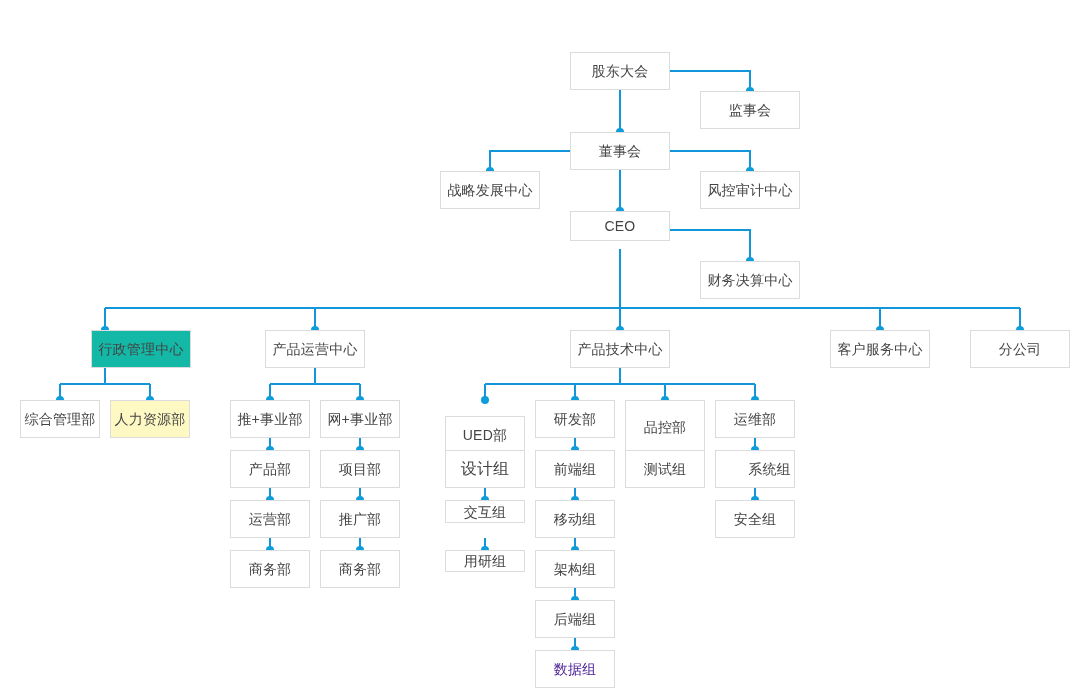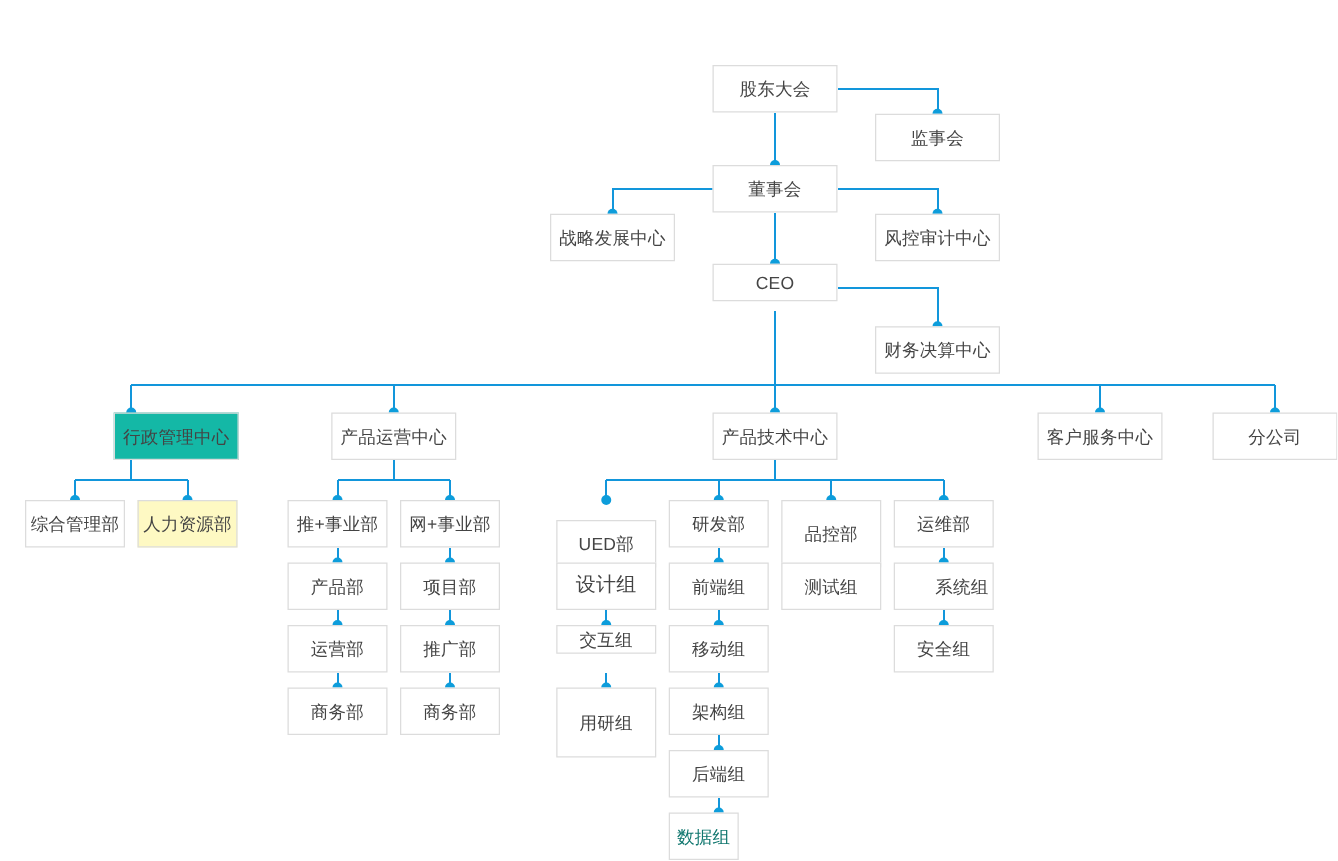--- a/index.html
+++ b/index.html
@@ -203,39 +203,39 @@
       </div>
       <div class="node" style="left: 445px; top: 416px; width: 80px; height: 38px; border-color: rgb(220, 220, 220); background: rgb(255, 255, 255); color: rgb(68, 68, 68); font-size: 14px;">
         <span>UED部</span>
       </div>
       <div class="node" style="left: 445px; top: 450px; width: 80px; height: 38px; border-color: rgb(220, 220, 220); background: rgb(255, 255, 255); color: rgb(68, 68, 68); font-size: 16px;">
         <span>设计组</span>
       </div>
       <div class="node" style="left: 445px; top: 500px; width: 80px; height: 23px; border-color: rgb(220, 220, 220); background: rgb(255, 255, 255); color: rgb(68, 68, 68); font-size: 14px;">
         <span>交互组</span>
       </div>
-      <div class="node" style="left: 445px; top: 550px; width: 80px; height: 56px; border-color: rgb(220, 220, 220); background: rgb(255, 255, 255); color: rgb(68, 68, 68); font-size: 14px;">
+      <div class="node" style="left: 445px; top: 550px; width: 80px; height: 22px; border-color: rgb(220, 220, 220); background: rgb(255, 255, 255); color: rgb(68, 68, 68); font-size: 14px;">
         <span>用研组</span>
       </div>
       <div class="node" style="left: 535px; top: 400px; width: 80px; height: 38px; border-color: rgb(220, 220, 220); background: rgb(255, 255, 255); color: rgb(68, 68, 68); font-size: 14px;">
         <span>研发部</span>
       </div>
       <div class="node" style="left: 535px; top: 450px; width: 80px; height: 38px; border-color: rgb(220, 220, 220); background: rgb(255, 255, 255); color: rgb(68, 68, 68); font-size: 14px;">
         <span>前端组</span>
       </div>
       <div class="node" style="left: 535px; top: 500px; width: 80px; height: 38px; border-color: rgb(220, 220, 220); background: rgb(255, 255, 255); color: rgb(68, 68, 68); font-size: 14px;">
         <span>移动组</span>
       </div>
       <div class="node" style="left: 535px; top: 550px; width: 80px; height: 38px; border-color: rgb(220, 220, 220); background: rgb(255, 255, 255); color: rgb(68, 68, 68); font-size: 14px;">
         <span>架构组</span>
       </div>
       <div class="node" style="left: 535px; top: 600px; width: 80px; height: 38px; border-color: rgb(220, 220, 220); background: rgb(255, 255, 255); color: rgb(68, 68, 68); font-size: 14px;">
         <span>后端组</span>
       </div>
-      <div class="node" style="left: 535px; top: 650px; width: 56px; height: 38px; border-color: rgb(220, 220, 220); background: rgb(255, 255, 255); color: #0f766e; font-size: 14px;">
+      <div class="node" style="left: 535px; top: 650px; width: 80px; height: 38px; border-color: rgb(220, 220, 220); background: rgb(255, 255, 255); color: #4c1d95; font-size: 14px;">
         <span>数据组</span>
       </div>
       <div class="node" style="left: 625px; top: 400px; width: 80px; height: 54px; border-color: rgb(220, 220, 220); background: rgb(255, 255, 255); color: rgb(68, 68, 68); font-size: 14px;">
         <span>品控部</span>
       </div>
       <div class="node" style="left: 625px; top: 450px; width: 80px; height: 38px; border-color: rgb(220, 220, 220); background: rgb(255, 255, 255); color: rgb(68, 68, 68); font-size: 14px;">
         <span>测试组</span>
       </div>
       <div class="node" style="left: 715px; top: 400px; width: 80px; height: 38px; border-color: rgb(220, 220, 220); background: rgb(255, 255, 255); color: rgb(68, 68, 68); font-size: 14px;">
         <span>运维部</span>

